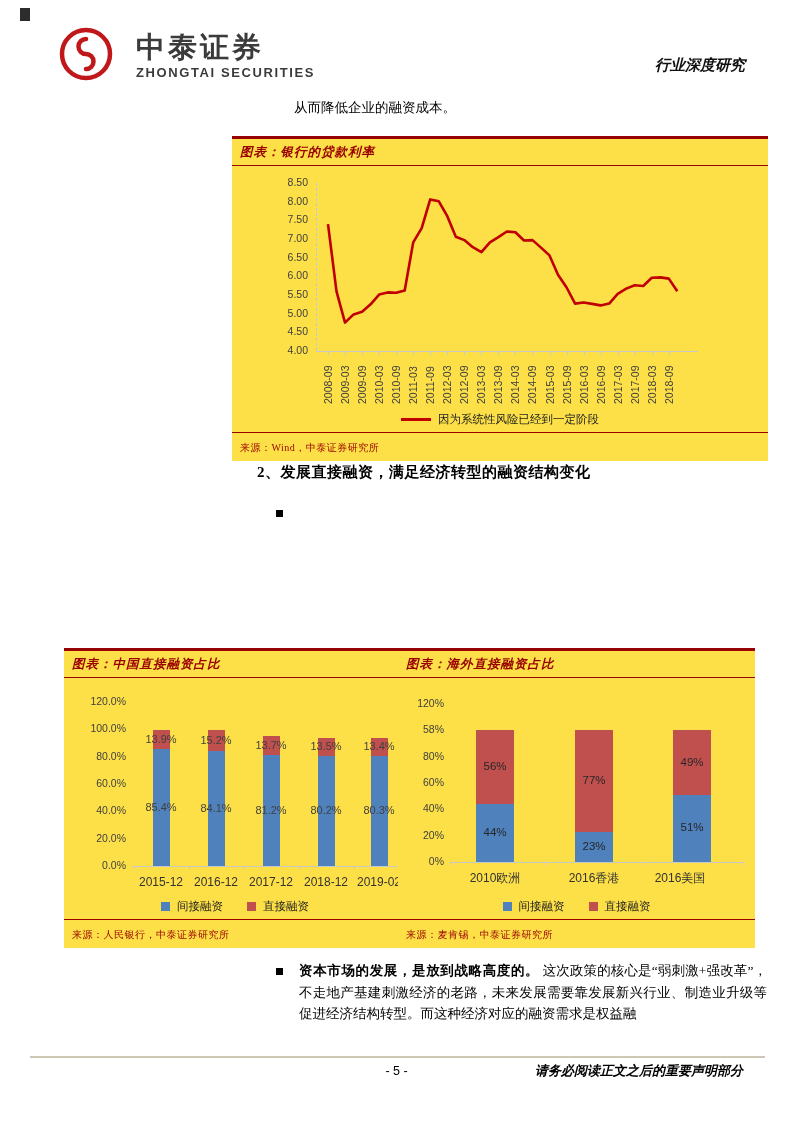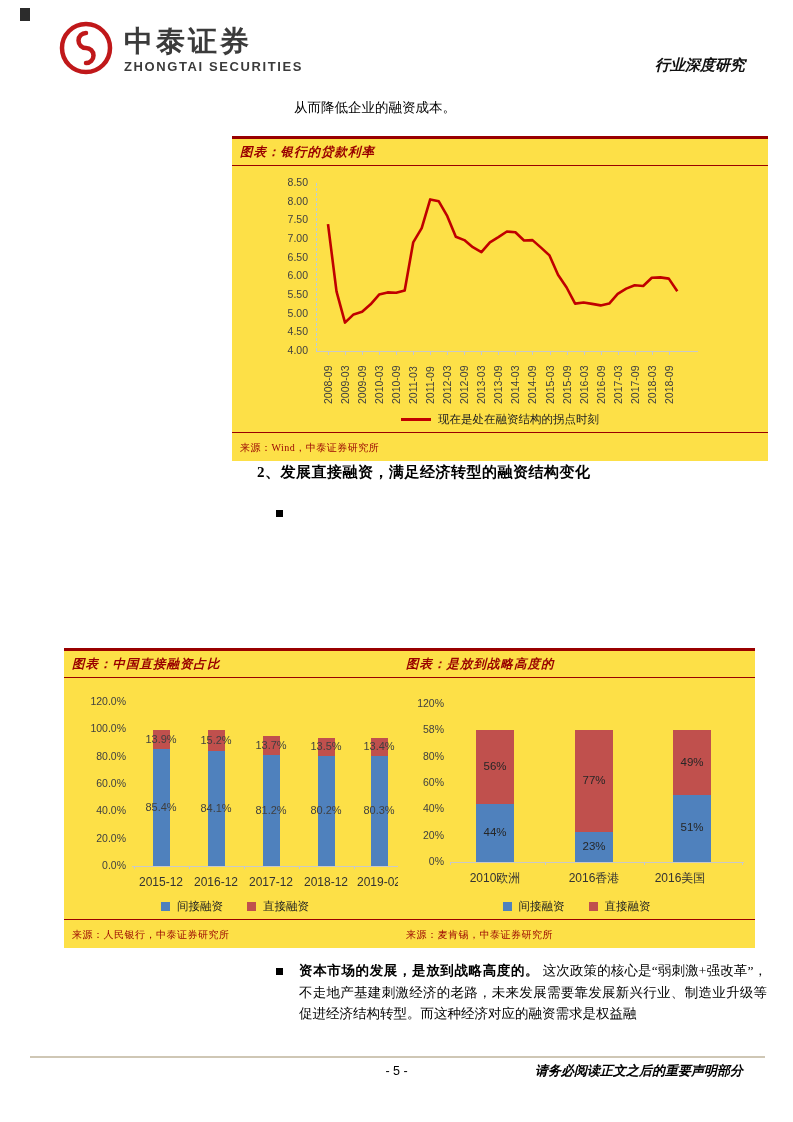--- a/index.html
+++ b/index.html
@@ -4,21 +4,21 @@
 <style>
   :root{
     --accent:#990000; --line-red:#c00000; --bar-blue:#4f81bd; --bar-red:#c0504d;
     --axis:#404040; --rule:#cfc7b5;
   }
   html,body{margin:0;padding:0;background:#e8e8e8;}
   .page{position:relative;width:793px;height:1122px;background:#ffffff;margin:0 auto;
         overflow:hidden;font-family:"Liberation Serif",serif;color:#000;}
   .abs{position:absolute;}
   
-  .logo-wrap{left:58px;top:20px;display:flex;align-items:center;gap:10px;}
+  .logo-wrap{left:58px;top:26px;display:flex;align-items:center;gap:22px;}
   .logo-texts{display:flex;flex-direction:column;line-height:1;}
   .logo-cn{font-family:"Liberation Sans",sans-serif;font-weight:bold;font-size:29px;
            color:#3b3b3b;letter-spacing:3px;}
   .logo-en{font-family:"Liberation Sans",sans-serif;font-weight:bold;font-size:13px;
            color:#3b3b3b;letter-spacing:1.6px;margin-top:4px;}
   .report-type{right:48px;top:56px;font-size:15px;font-weight:bold;font-style:italic;color:#101010;}
   .scan-mark{left:20px;top:8px;width:10px;height:13px;background:#2c2c2c;}
   
   .intro{left:294px;top:99px;font-size:13.5px;}
   .sec-head{left:257px;top:463px;font-size:15px;font-weight:bold;letter-spacing:0.5px;}
@@ -134,21 +134,21 @@
         <div class="xtick-line" style="left: 419.76px; top: 185px; height: 4px;"></div>
         <div class="vlab" style="left: 413.76px; top: 238px; width: 46px;">2018-03</div>
         <div class="xtick-line" style="left: 436.8px; top: 185px; height: 4px;"></div>
         <div class="vlab" style="left: 430.8px; top: 238px; width: 46px;">2018-09</div>
         <svg width="536" height="240" style="position: absolute; left: 0px; top: 0px;">
           <polyline points="96.0,58.1 104.5,125.3 113.0,156.6 121.6,148.4 130.1,145.8 138.6,138.3 147.1,128.6 155.6,126.4 164.2,126.8 172.7,124.5 181.2,76.4 189.7,62.2 198.2,33.4 206.8,35.3 215.3,50.2 223.8,70.8 232.3,74.1 240.8,81.2 249.4,86.1 257.9,76.4 266.4,71.1 274.9,65.5 283.4,66.3 292.0,74.5 300.5,74.1 309.0,81.6 317.5,89.4 326.0,108.8 334.6,121.5 343.1,137.6 351.6,136.5 360.1,137.9 368.6,139.4 377.2,137.6 385.7,127.9 394.2,122.6 402.7,119.3 411.2,120.0 419.8,111.8 428.3,111.4 436.8,112.6 445.3,125.3" fill="none" stroke="#c00000" stroke-width="2.6" stroke-linejoin="round"></polyline>
         </svg>
       </div>
     <div class="legend-row">
       <span class="lg-line" id="lg-line-marker" style="background: rgb(192, 0, 0);"></span>
-      <span>现在是处在融资结构的拐点时刻</span>
+      <span>因为系统性风险已经到一定阶段</span>
     </div>
     <div class="box-foot">
       <span class="box-source">来源：Wind，中泰证券研究所</span>
     </div>
   </div>
 
   <div class="abs sec-head">2、发展直接融资，满足经济转型的融资结构变化</div>
 
   <div class="abs bullet-sq" style="left:276px;top:510px;"></div>
 
@@ -204,21 +204,21 @@
       <span class="lg-sq sq-dir" style="background: rgb(192, 80, 77);"></span>
       <span>直接融资</span>
     </div>
     <div class="box-foot">
       <span class="box-source">来源：人民银行，中泰证券研究所</span>
     </div>
   </div>
 
   <div class="chart-box" style="left:398px;top:648px;width:357px;">
     <div class="box-head">
-      <span class="box-title">图表：是放到战略高度的</span>
+      <span class="box-title">图表：海外直接融资占比</span>
     </div>
     <div class="plot" id="bar-right" style="width:357px;height:215px;">
         <div class="ytick" style="left: 4px; width: 42px; top: 177px;">0%</div>
         <div class="ytick" style="left: 4px; width: 42px; top: 150.666px;">20%</div>
         <div class="ytick" style="left: 4px; width: 42px; top: 124.332px;">40%</div>
         <div class="ytick" style="left: 4px; width: 42px; top: 97.998px;">60%</div>
         <div class="ytick" style="left: 4px; width: 42px; top: 71.664px;">80%</div>
         <div class="ytick" style="left: 4px; width: 42px; top: 45.33px;">58%</div>
         <div class="ytick" style="left: 4px; width: 42px; top: 18.996px;">120%</div>
         <div class="gbase" style="left: 52px; top: 184px; width: 294px;"></div>

